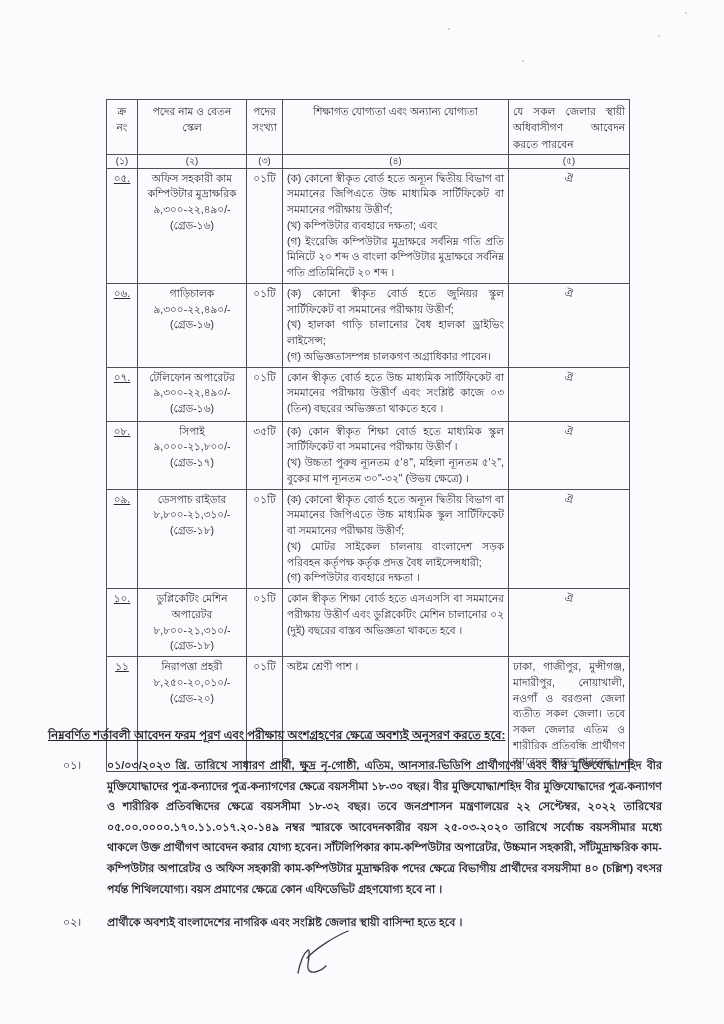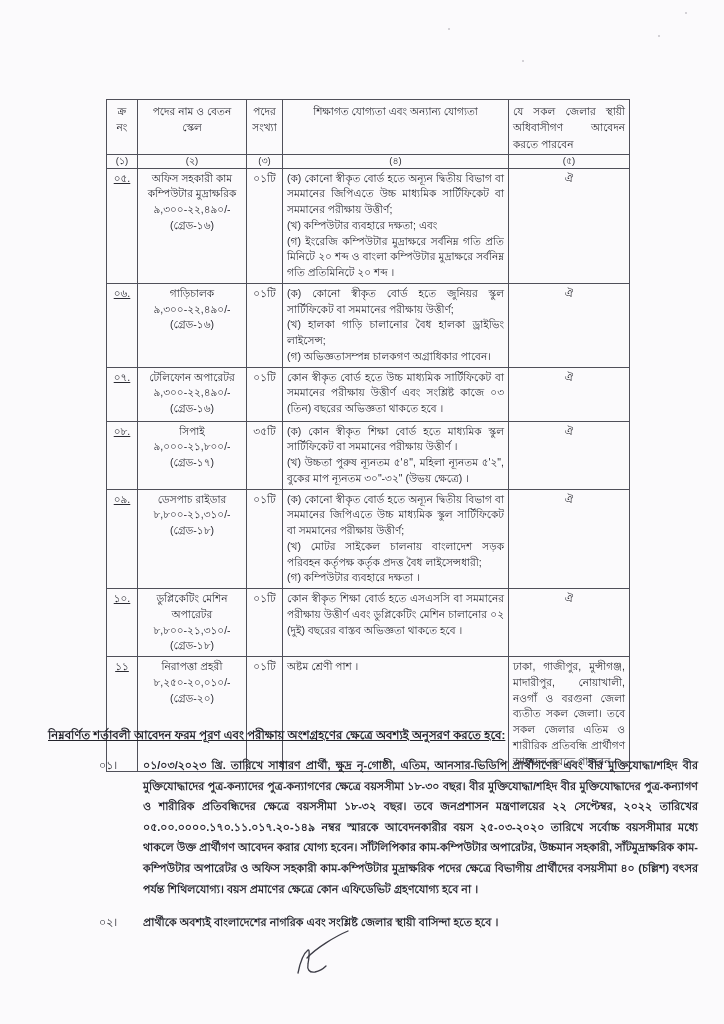--- a/index.html
+++ b/index.html
@@ -48,21 +48,21 @@
   .posts td.district-text{text-align:justify;}
 
   
   .cond-heading{
     position:absolute;left:48px;top:727px;width:560px;
     font-size:11.6px;font-weight:bold;text-decoration:underline;
     color:#23232b;
   }
   .note{
     position:absolute;left:63px;width:599px;display:flex;
-    font-size:11px;line-height:20.6px;color:#26262e;margin-left:36px;
+    font-size:11px;line-height:20.6px;color:#26262e;
   }
   .note .num{width:44px;flex:none;}
   .note .txt{flex:1;text-align:justify;font-weight:bold;}
   #note1{top:755px;}
   #note2{top:912px;}
 
   .signature{position:absolute;left:284px;top:928px;width:76px;height:62px;}
   .signature svg{width:100%;height:100%;}
 </style>
 </head>

